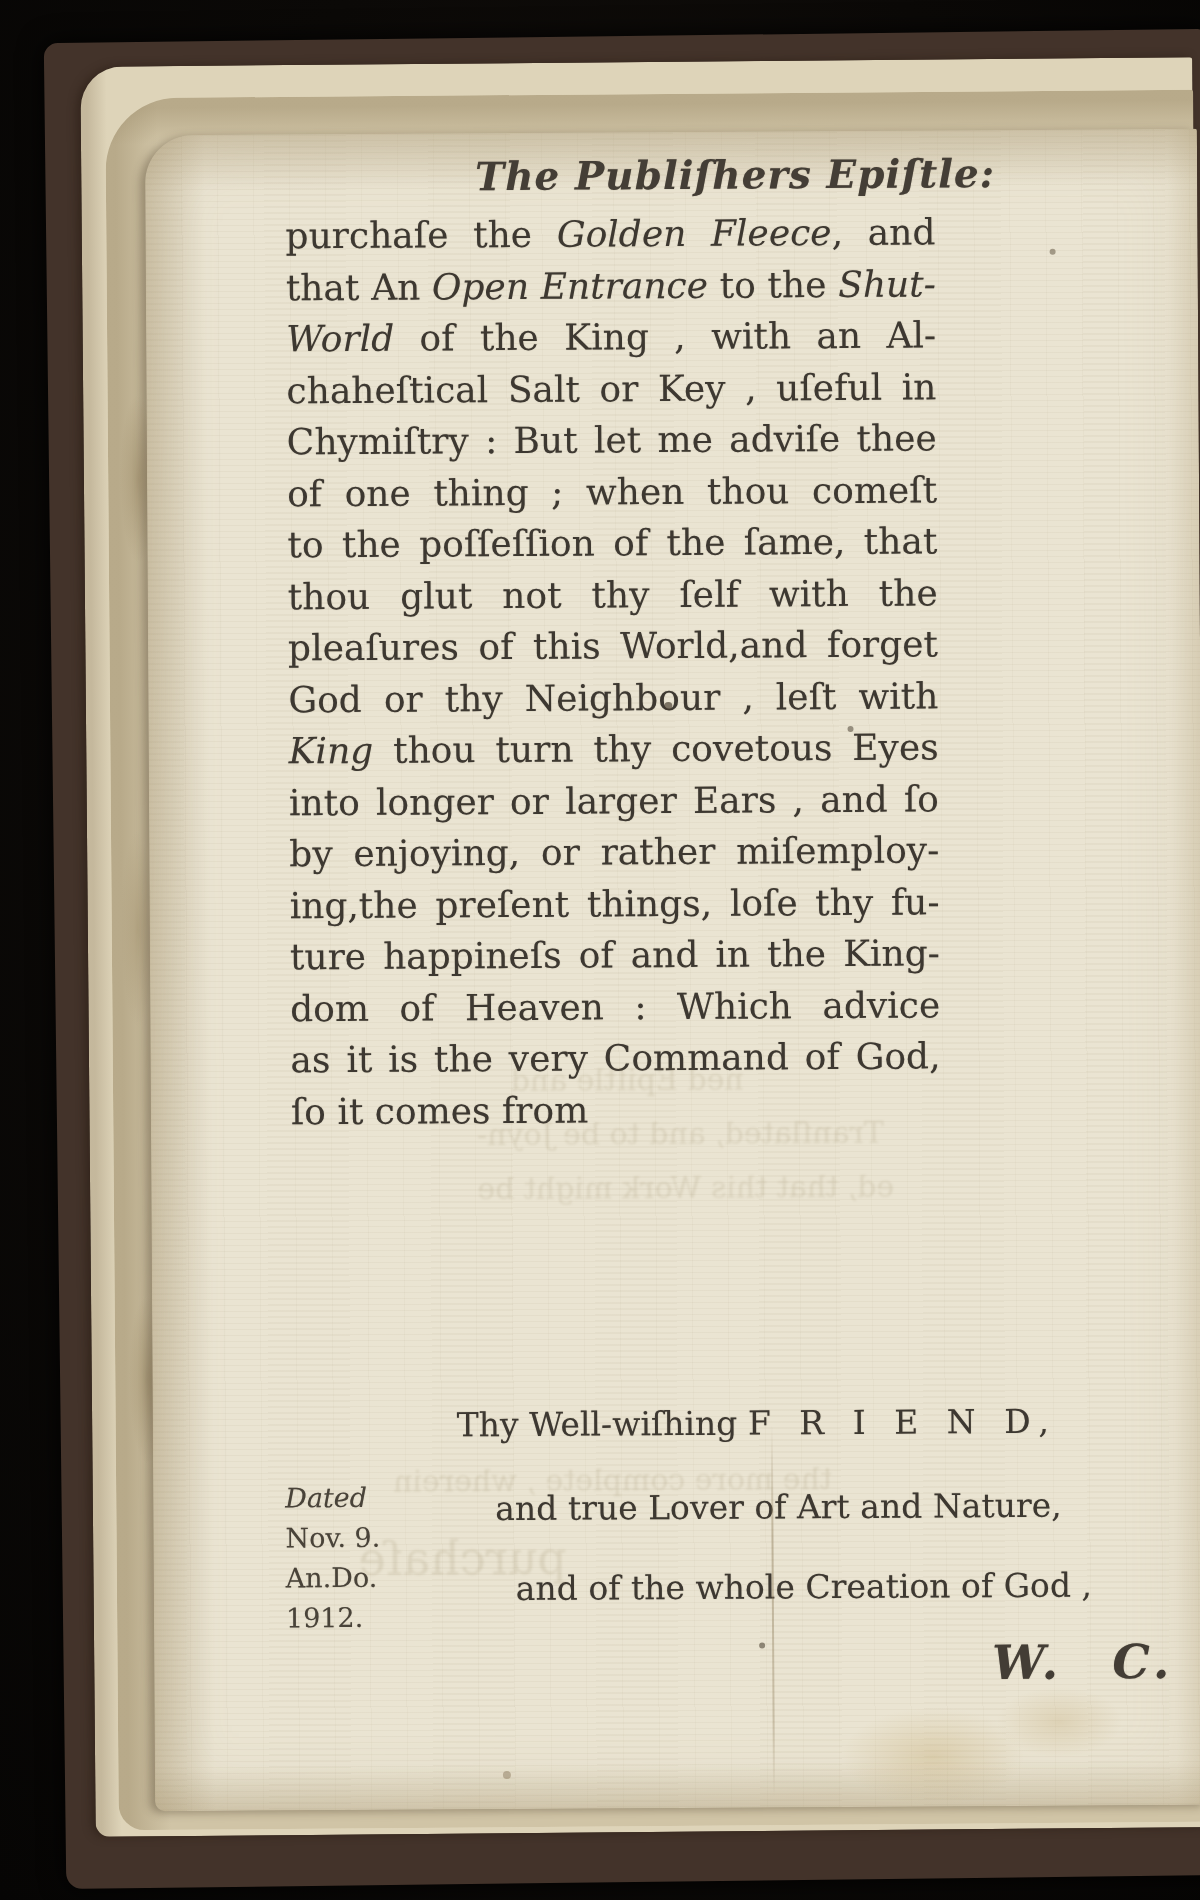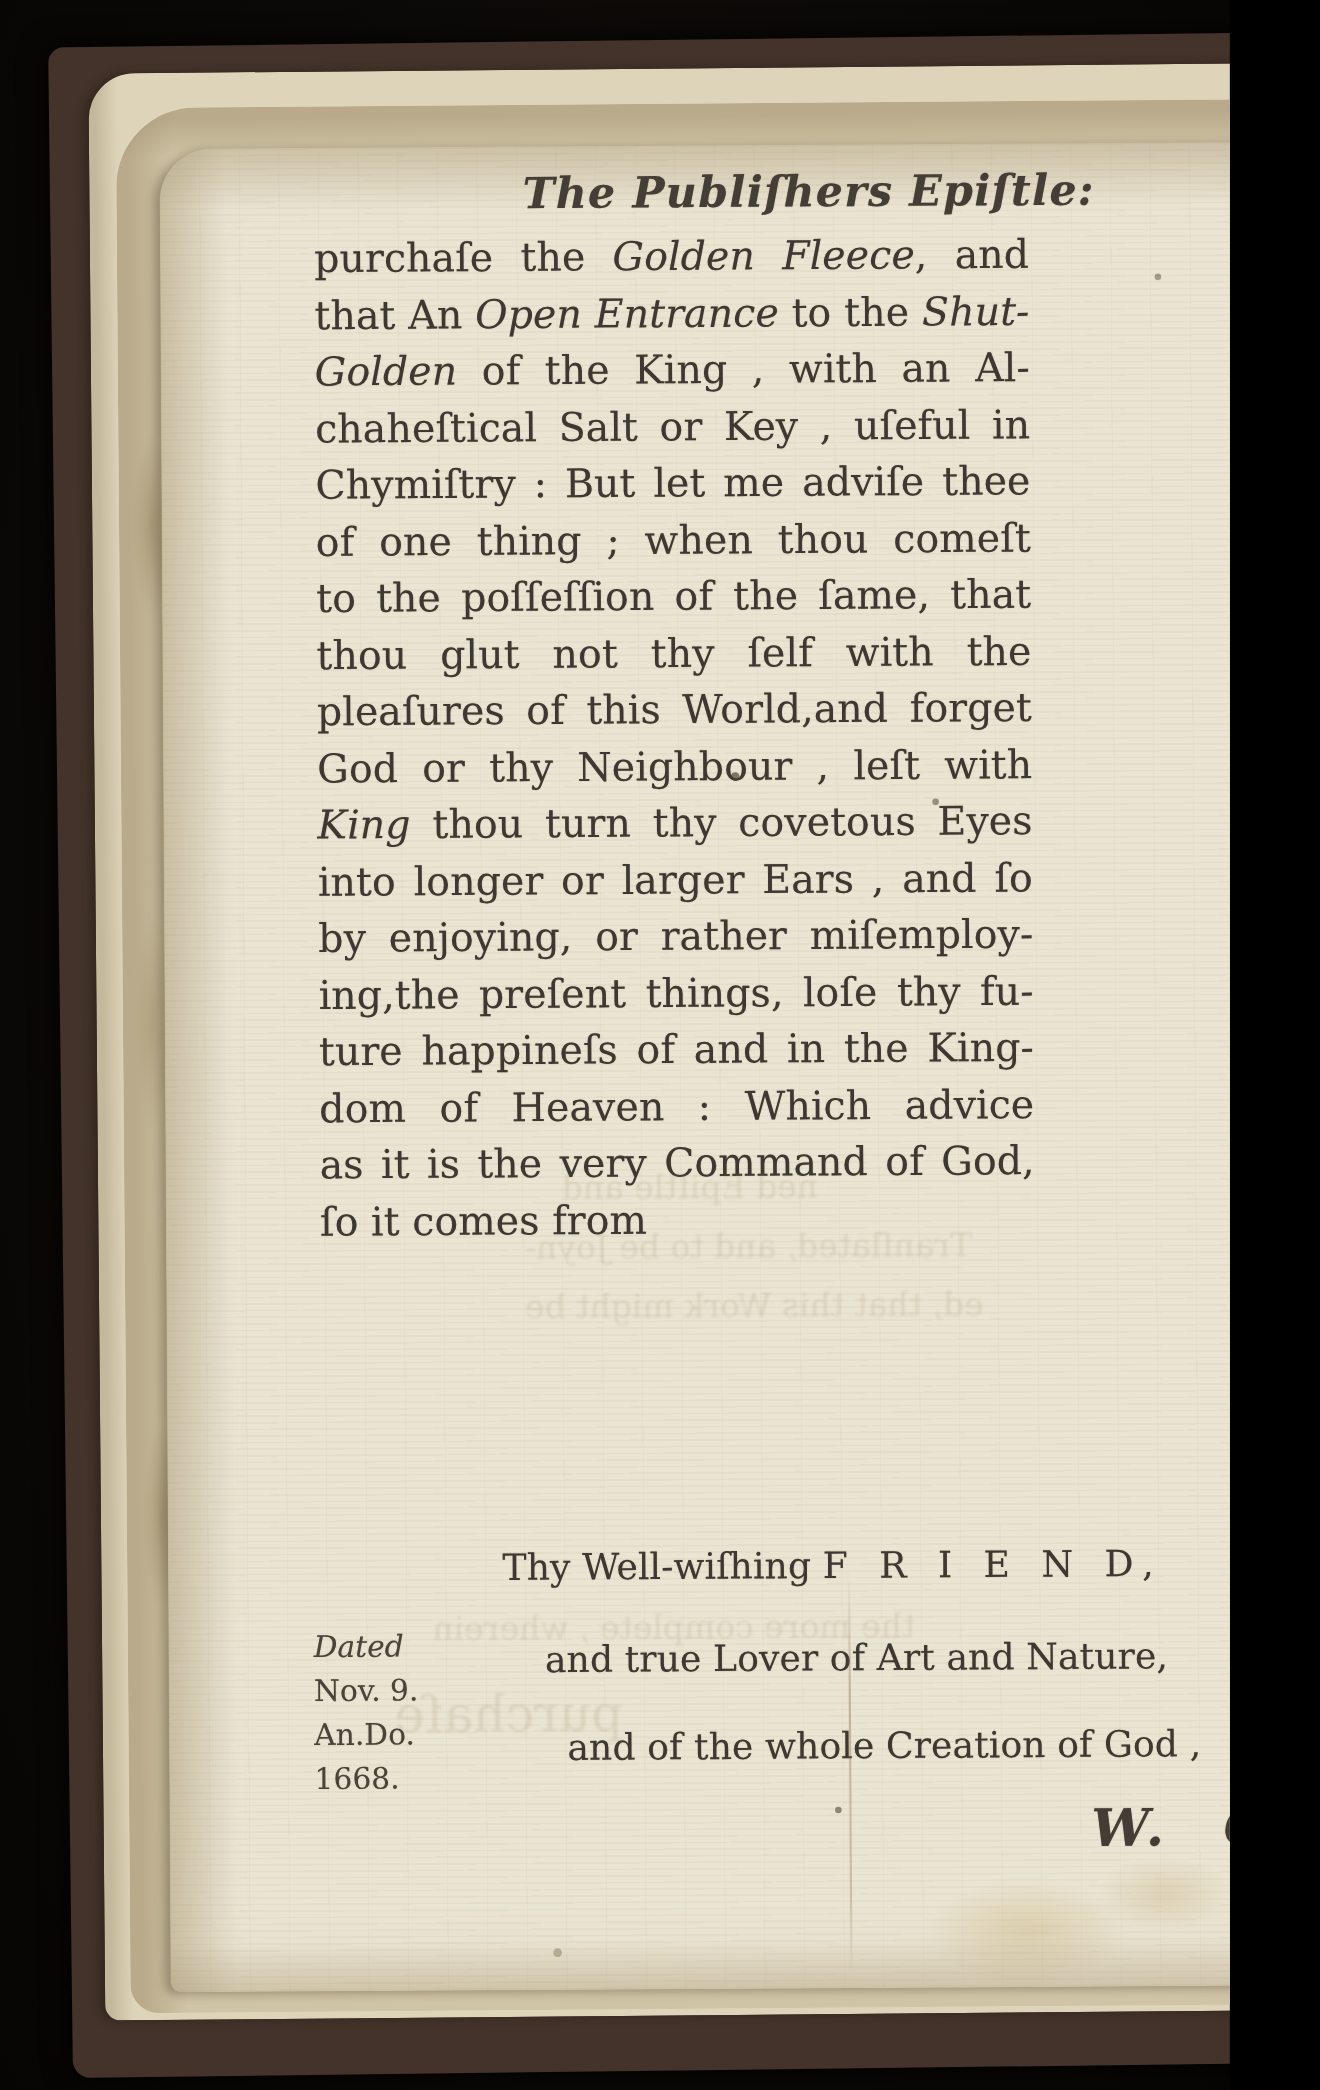--- a/index.html
+++ b/index.html
@@ -1,20 +1,19 @@
 <!DOCTYPE html>
 <html><head>
 <meta charset="utf-8">
 <style>
   html,body{margin:0;padding:0;background:#000;}
   .scene{
-    position:relative; width:1074px; height:1900px; overflow:hidden;
+    position:relative; width:1200px; height:1900px; overflow:hidden;
     background:radial-gradient(ellipse at 52% 42%, #16110d 0%, #0b0907 60%, #060504 100%);
     font-family:"DejaVu Serif", serif;
-    padding-left:44px;
   }
   
   .cover{
     position:absolute; left:55px; top:36px; width:1160px; height:1846px;
     border-radius:14px 6px 6px 16px;
     background-color:#43332a;
     background-image:
       repeating-radial-gradient(circle at 18% 28%, rgba(18,10,5,.38) 0 6px, rgba(0,0,0,0) 6px 15px),
       repeating-radial-gradient(circle at 72% 64%, rgba(112,90,68,.30) 0 5px, rgba(0,0,0,0) 5px 13px),
       repeating-linear-gradient(100deg, rgba(0,0,0,.28) 0 3px, rgba(0,0,0,0) 3px 9px),
@@ -129,21 +128,21 @@
   <div class="corner-lump"></div>
   <div class="stack"></div>
   <div class="curl"></div>
 
   <div class="page">
     <h1 class="title">The Publiſhers Epiſtle:</h1>
 
     <div class="body-block">
         <div class="bl"><span>purchaſe  the </span><span class="it">Golden Fleece</span><span>, and</span></div>
         <div class="bl"><span>that An </span><span class="it">Open Entrance</span><span> to the </span><span class="it">Shut-</span></div>
-        <div class="bl"><span class="it">Golden</span><span> of  the King , with an Al-</span></div>
+        <div class="bl"><span class="it">World</span><span> of  the King , with an Al-</span></div>
         <div class="bl"><span>chaheſtical Salt or  Key , uſeful in</span></div>
         <div class="bl"><span>Chymiſtry : But let me adviſe thee</span></div>
         <div class="bl"><span>of  one thing ;  when  thou comeſt</span></div>
         <div class="bl"><span>to the poſſeſſion of  the ſame, that</span></div>
         <div class="bl"><span>thou  glut  not  thy  ſelf  with  the</span></div>
         <div class="bl"><span>pleaſures of this World,and forget</span></div>
         <div class="bl"><span>God  or thy Neighbour ,  leſt with</span></div>
         <div class="bl"><span class="it">King</span><span> thou turn thy covetous Eyes</span></div>
         <div class="bl"><span>into longer or larger Ears ,  and ſo</span></div>
         <div class="bl"><span>by enjoying, or rather miſemploy-</span></div>
@@ -155,21 +154,21 @@
       </div>
 
     <div class="closing1">
       <span>Thy Well-wiſhing </span><span class="friend">F R I E N D,</span>
     </div>
 
     <div class="margin-note">
         <div class="ml it">Dated</div>
         <div class="ml">Nov. 9.</div>
         <div class="ml">An.Do.</div>
-        <div class="ml">1668.</div>
+        <div class="ml">1912.</div>
       </div>
 
     <div class="closing2">and true Lover of  Art and Nature,</div>
     <div class="closing3">and of  the whole Creation of  God ,</div>
 
     <div class="signature">W.  C.</div>
 
     <div class="crease"></div>
     <div class="specks"></div>
   <div class="ghost" style="left: 360px; top: 930px; font-size: 30px;">ned Epiſtle and</div>

